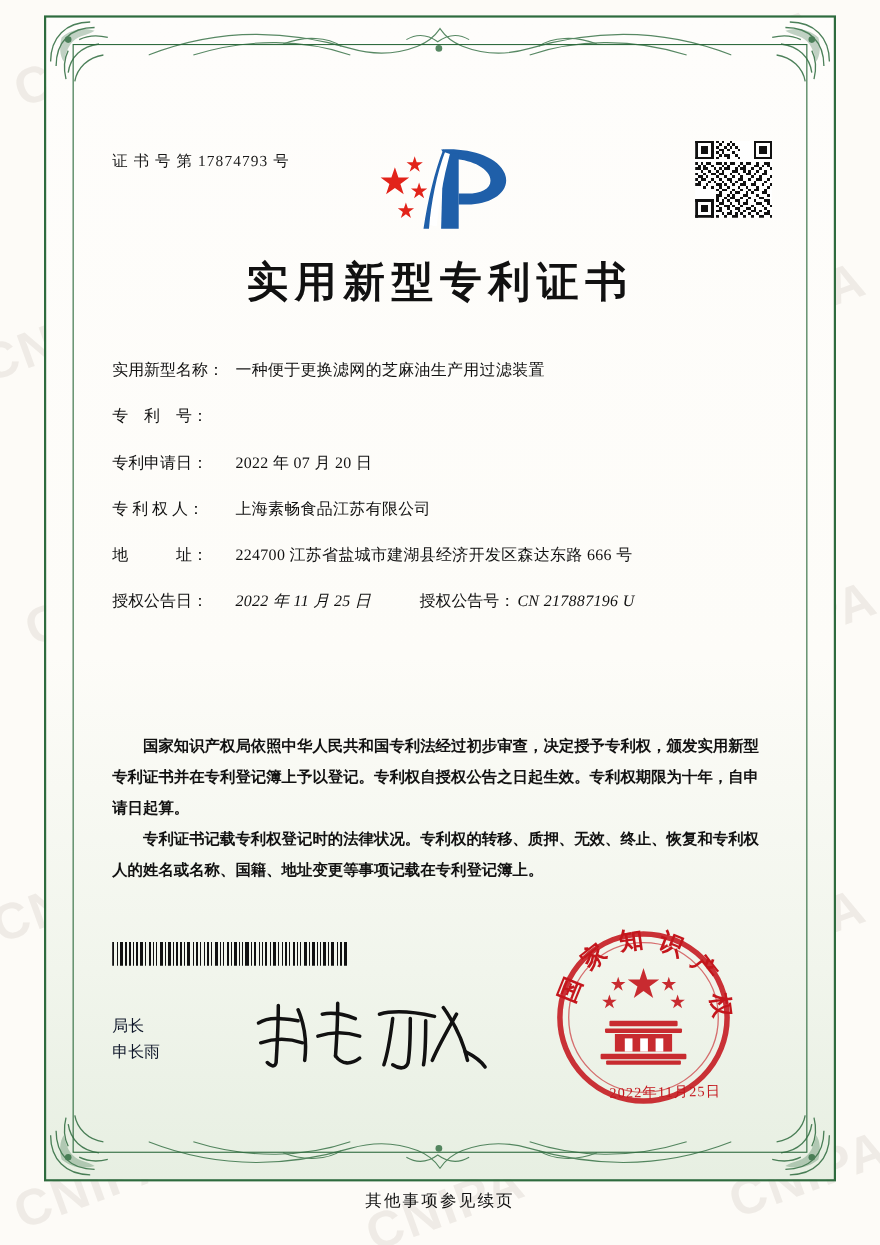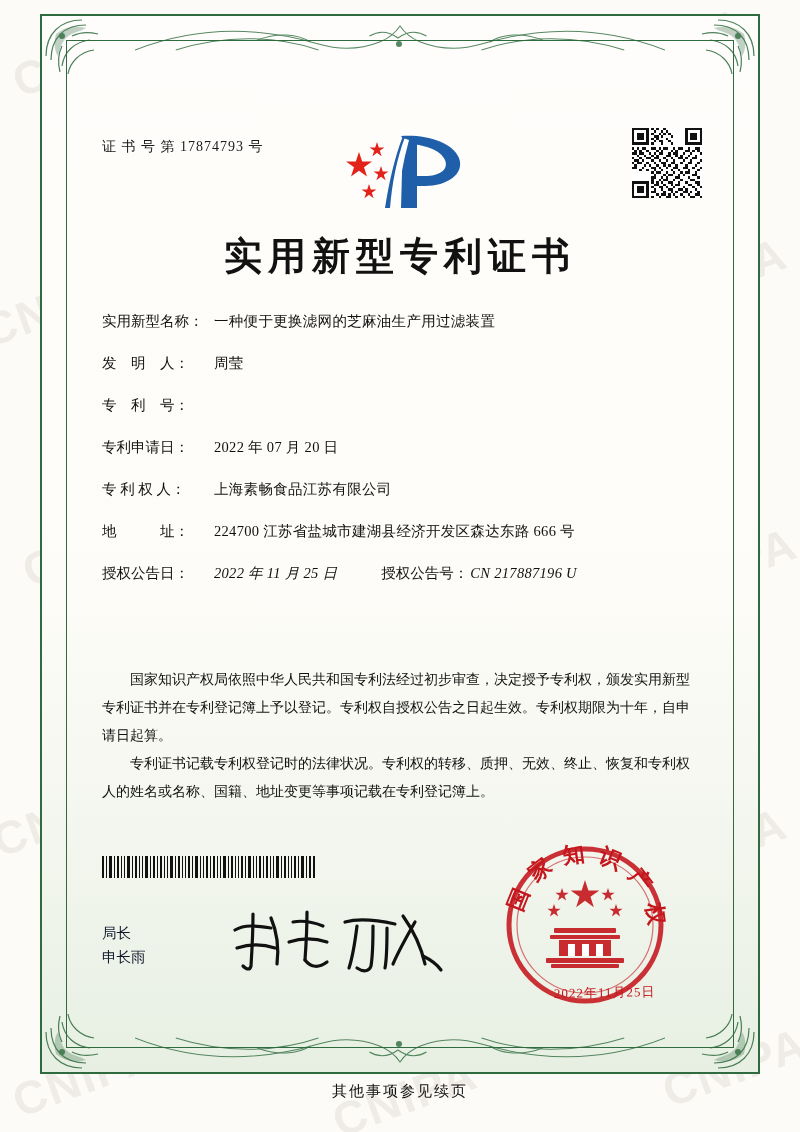--- a/index.html
+++ b/index.html
@@ -131,21 +131,21 @@
     font-size: 38px;
     font-weight: 700;
     letter-spacing: 6px;
     color: #111;
   }
 
   .fields {
     position: absolute;
     left: 10px;
     right: 0;
-    top: 246px;
+    top: 261px;
     font-size: 14.5px;
     color: #111;
   }
   .row {
     display: flex;
     align-items: baseline;
     margin-bottom: 23px;
   }
   .lbl {
     width: 112px;
@@ -172,20 +172,21 @@
     right: 2px;
     top: 600px;
     font-size: 14px;
     line-height: 28px;
     color: #111;
     text-align: justify;
   }
   .para p {
     margin: 0 16px 0 0;
     text-indent: 2em;
+    font-weight: bold;
   }
 
   .barcode {
     position: absolute;
     left: 10px;
     top: 790px;
     width: 215px;
     height: 22px;
   }
 
@@ -575,24 +576,20 @@
 
     <div class="title">实用新型专利证书</div>
 
     <div class="fields">
 
       <div class="row">
         <div class="lbl">实用新型名称：</div>
         <div class="val">一种便于更换滤网的芝麻油生产用过滤装置</div>
       </div>
 
-      <div class="row">
-        <div class="lbl">发　明　人：</div>
-        <div class="val">周莹</div>
-      </div>
 
       <div class="row">
         <div class="lbl">专　利　号：</div>
       </div>
 
       <div class="row">
         <div class="lbl">专利申请日：</div>
         <div class="val">2022 年 07 月 20 日</div>
       </div>
 

